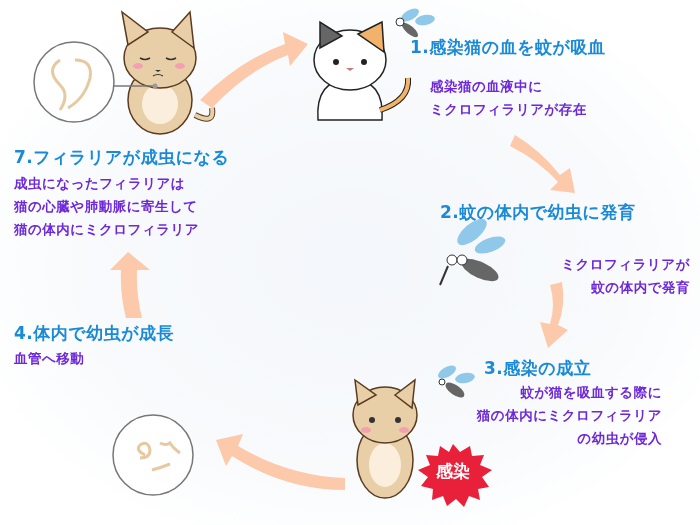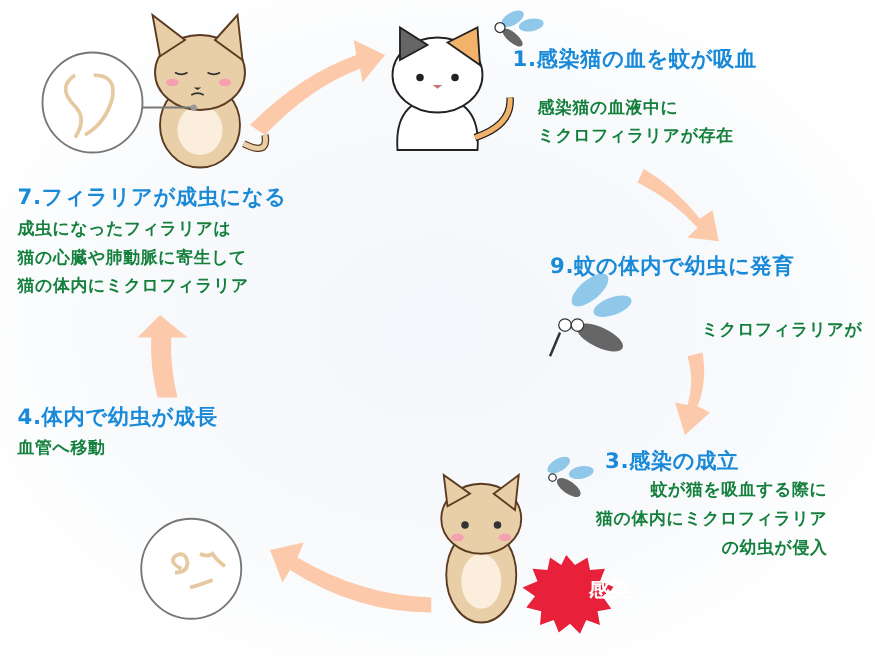--- a/index.html
+++ b/index.html
@@ -1,23 +1,23 @@
 <!DOCTYPE html>
 <html><head>
 <meta charset="utf-8">
 <style>
   html,body{margin:0;padding:0;}
   body{width:700px;height:525px;position:relative;overflow:hidden;background:#ffffff;font-family:"DejaVu Sans","Liberation Sans",sans-serif;}
   .bg{position:absolute;left:0;top:0;width:700px;height:525px;background:radial-gradient(ellipse at 50% 50%,#f4f7fb 0%,#f8fafc 55%,#ffffff 80%);}
   .svgwrap{position:absolute;left:0;top:0;width:700px;height:525px;}
   .title{position:absolute;color:#1a8ad8;font-weight:bold;font-size:17px;white-space:nowrap;letter-spacing:0.5px;}
-  .desc{position:absolute;color:#15803d;font-weight:bold;font-size:13.5px;line-height:23px;white-space:nowrap;letter-spacing:0.5px;}
+  .desc{position:absolute;color:#6d28d9;font-weight:bold;font-size:13.5px;line-height:23px;white-space:nowrap;letter-spacing:0.5px;}
   .desc div{display:block;}
   .right{text-align:right;}
-  .badge-text{position:absolute;left:413px;top:460px;width:80px;text-align:right;color:#fff;font-weight:bold;font-size:17px;padding-left:12px;}
+  .badge-text{position:absolute;left:413px;top:460px;width:80px;text-align:center;color:#fff;font-weight:bold;font-size:17px;}
 </style>
 </head>
 <body>
 
 <div class="bg"></div>
 
 <svg class="svgwrap" viewBox="0 0 700 525">
 
   <g fill="#fcc9aa">
 
@@ -112,23 +112,24 @@
     <path d="M152,470 q8,-2 18,-6" stroke="#e6c9a0" stroke-width="3" fill="none"></path>
   </g>
 </svg>
 
 <div class="title" style="left:410px;top:36px;">1.感染猫の血を蚊が吸血</div>
 <div class="desc" style="left:430px;top:75px;">
   <div>感染猫の血液中に</div>
   <div>ミクロフィラリアが存在</div>
 </div>
 
-<div class="title" style="left:440px;top:201px;">9.蚊の体内で幼虫に発育</div>
+<div class="title" style="left:440px;top:201px;">2.蚊の体内で幼虫に発育</div>
 <div class="desc right" style="right:10px;top:225px;margin-top:28px;">
   <div>ミクロフィラリアが</div>
+  <div>蚊の体内で発育</div>
 </div>
 
 <div class="title" style="left:484px;top:357px;">3.感染の成立</div>
 <div class="desc right" style="right:38px;top:381px;">
   <div>蚊が猫を吸血する際に</div>
   <div>猫の体内にミクロフィラリア</div>
   <div>の幼虫が侵入</div>
 </div>
 
 <div class="title" style="left:14px;top:322px;">4.体内で幼虫が成長</div>

